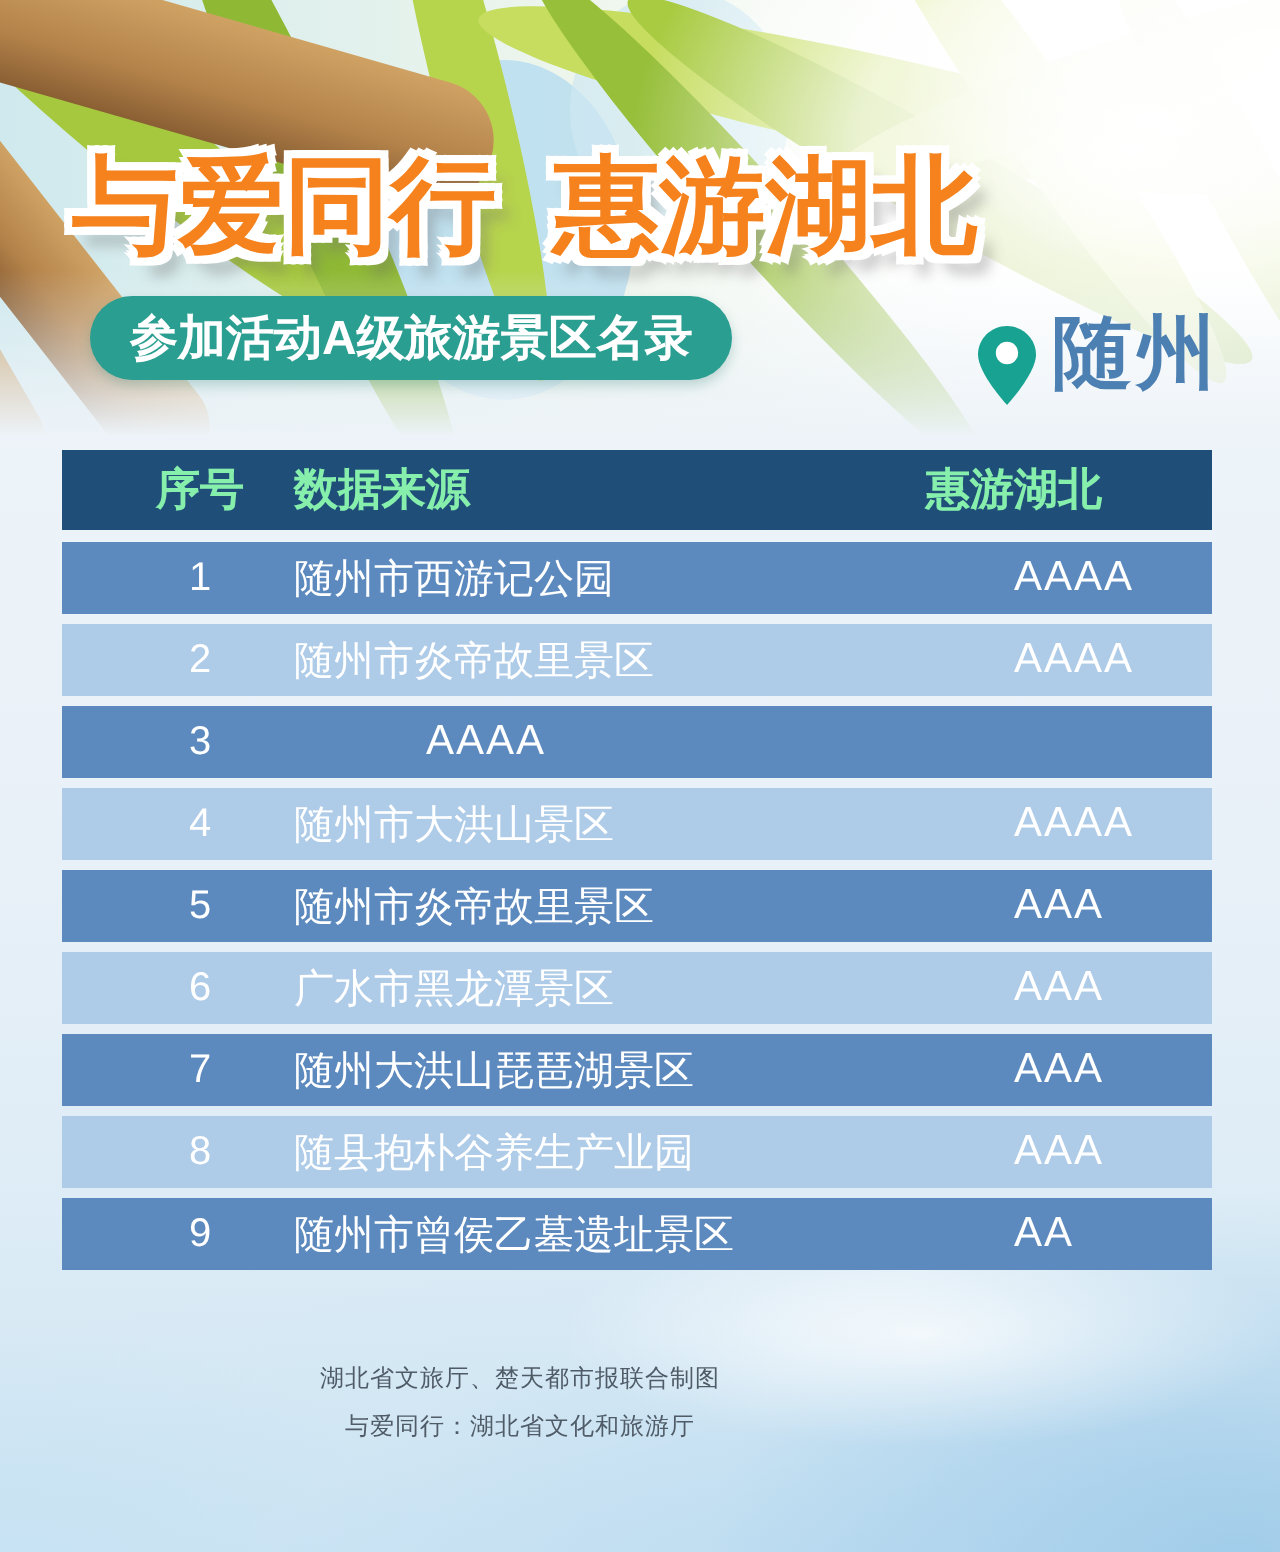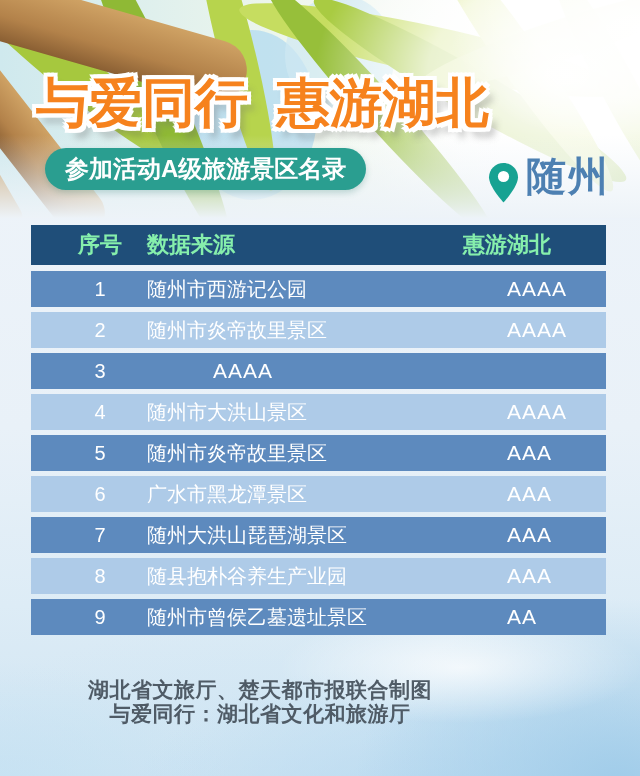--- a/index.html
+++ b/index.html
@@ -66,23 +66,22 @@
   .c2{ width:316px; flex:0 0 316px; margin-left:-22px; font-weight:400; white-space:nowrap; }
   .thead .c2{ font-weight:700; }
   .c3{ flex:1; letter-spacing:1px; font-size:21px; }
   .thead .c3{ font-size:22px; letter-spacing:0; }
   .trow .c1{ font-weight:400; }
   .trow .c3{ font-weight:400;margin-left:44px; }
 
   
   .footer{
     position:absolute; top:678px; left:0; width:520px; z-index:3;
-    text-align:center; color:#4f5b66; font-size:21px; line-height:23.5px;
+    text-align:center; color:#4f5b66; font-size:12px; line-height:23.5px;
     letter-spacing:.5px;
-    font-weight:bold;
   }
 </style>
 </head>
 <body>
 
 <div class="poster">
 
   <div class="photo">
     <svg width="640" height="218" viewBox="0 0 640 218" xmlns="http://www.w3.org/2000/svg">
       <defs>

